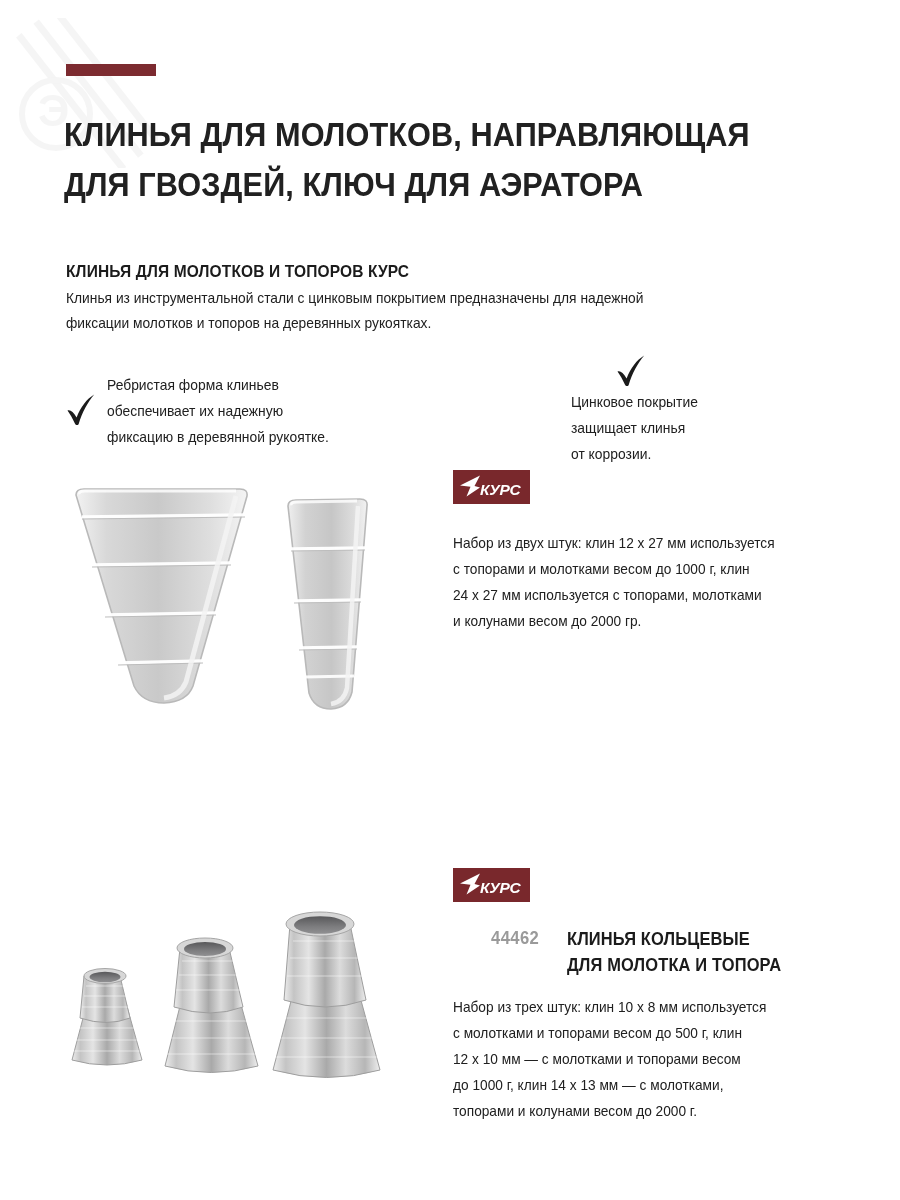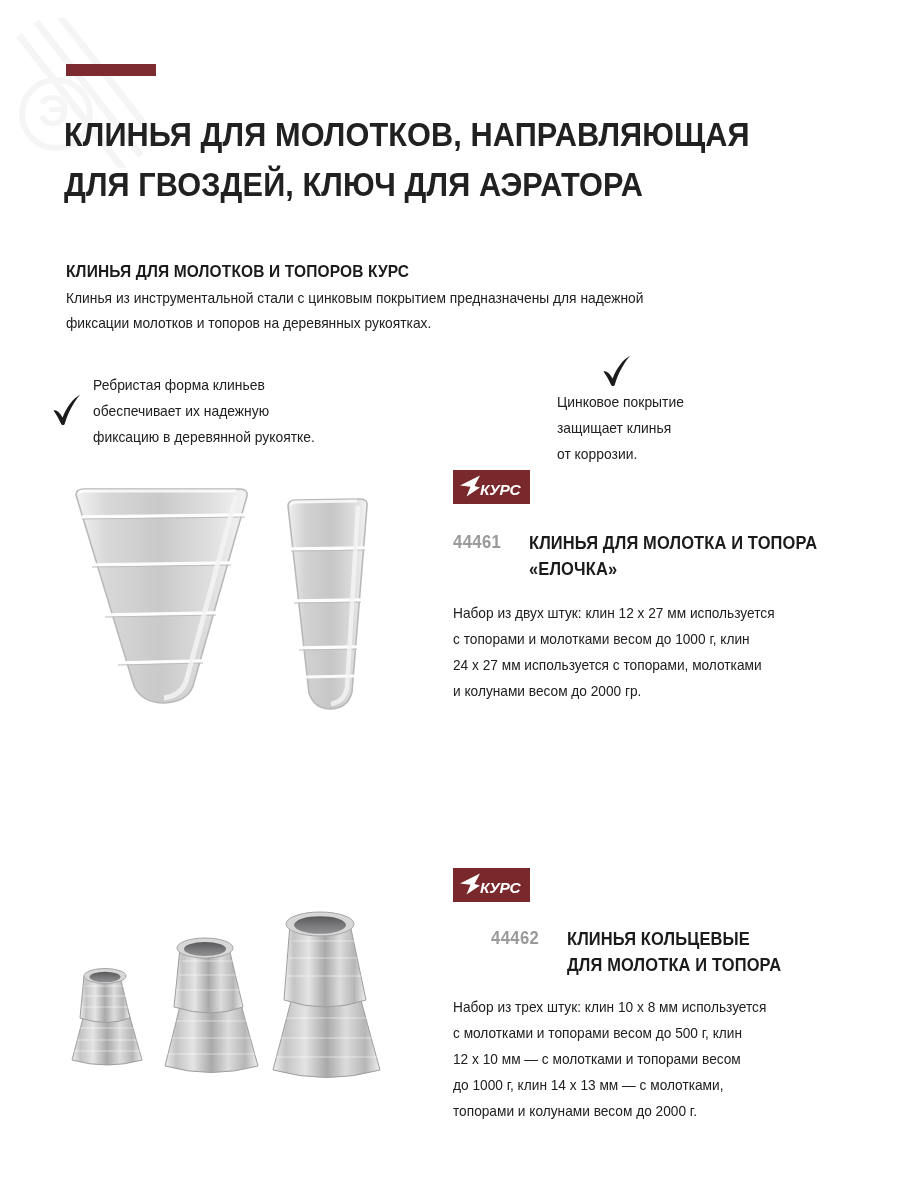--- a/index.html
+++ b/index.html
@@ -90,21 +90,21 @@
     line-height: 25px;
     color: #202020;
     transform: scaleX(0.965);
     transform-origin: left top;
   }
   .intro-text .ln { display: block; white-space: nowrap; }
 
   
   .features {
     position: absolute;
-    left: 52px;
+    left: 66px;
     top: 355px;
     width: 760px;
     display: flex;
   }
   .feature {
     display: flex;
     align-items: center;
   }
   .feature.f1 { width: 400px; }
   .feature.f2 { width: 340px; flex-direction: column; }
@@ -318,27 +318,20 @@
     <div class="product-info">
 
       <span class="brand-logo">
         <svg width="77" height="34" viewBox="0 0 77 34" aria-hidden="true">
           <rect x="0" y="0" width="77" height="34" fill="#79282c"></rect>
           <path d="M7 15.5 L27 5.5 L21.5 16 L27 17.5 L13.5 26.5 L17.5 16.8 Z" fill="#ffffff"></path>
           <text x="27" y="25" font-family="Liberation Sans, sans-serif" font-size="15.5" font-weight="700" font-style="italic" fill="#ffffff" letter-spacing="-0.3">КУРС</text>
         </svg>
       </span>
 
-      <div class="product-head">
-        <div class="article">44461</div>
-        <div class="product-name">
-          <span class="ln">КЛИНЬЯ ДЛЯ МОЛОТКА И ТОПОРА</span>
-          <span class="ln">«ЕЛОЧКА»</span>
-        </div>
-      </div>
 
       <div class="product-desc">
         <span class="ln">Набор из двух штук: клин 12 х 27 мм используется</span>
         <span class="ln">с топорами и молотками весом до 1000 г, клин</span>
         <span class="ln">24 х 27 мм используется с топорами, молотками</span>
         <span class="ln">и колунами весом до 2000 гр.</span>
       </div>
 
     </div>
   </div>

